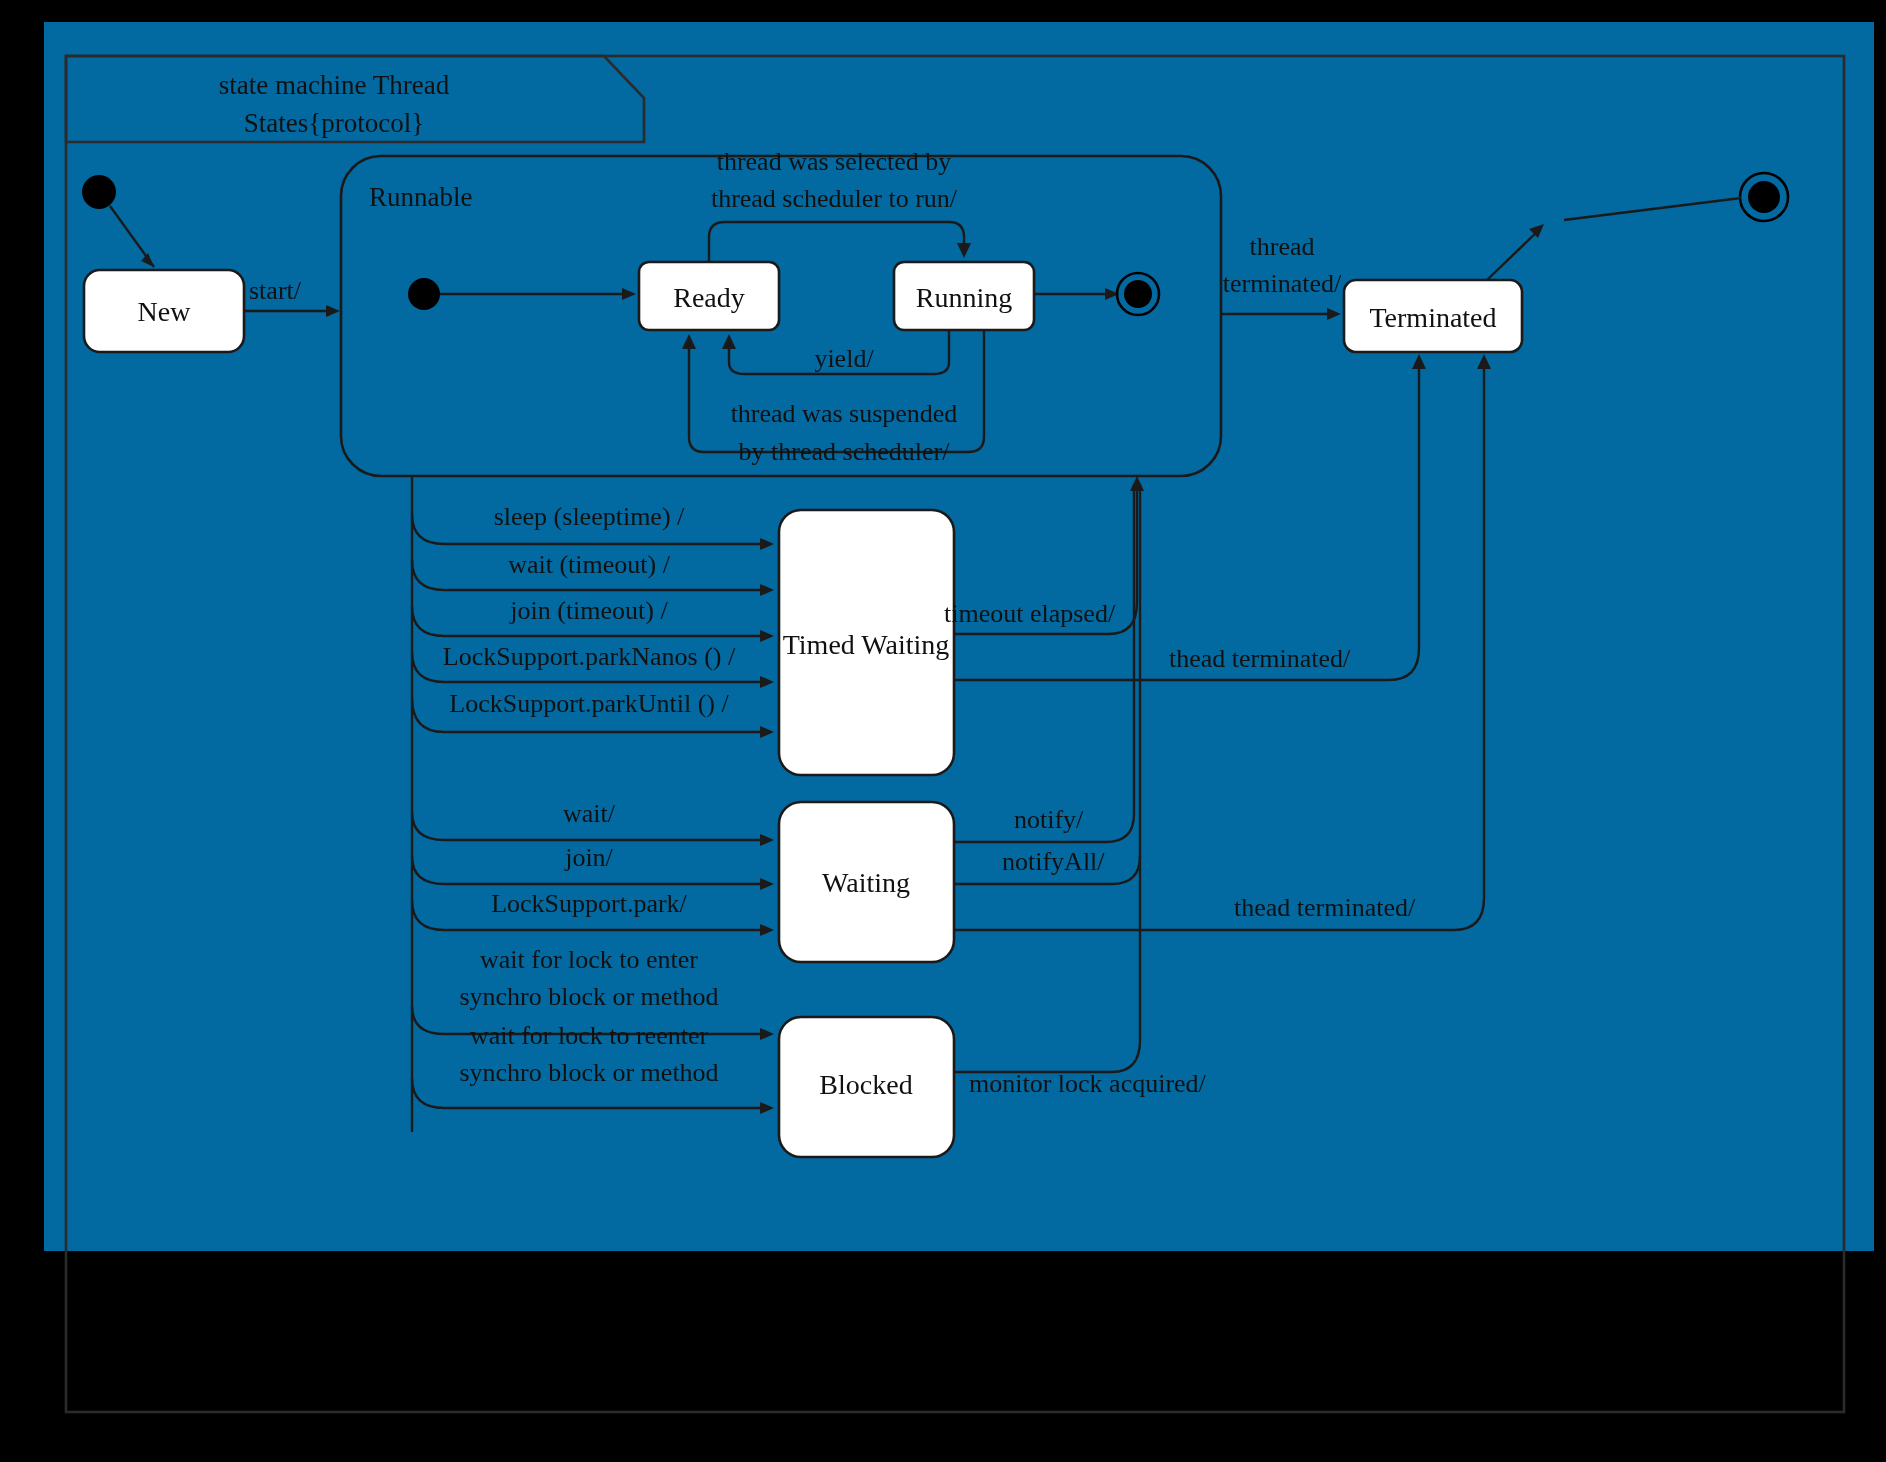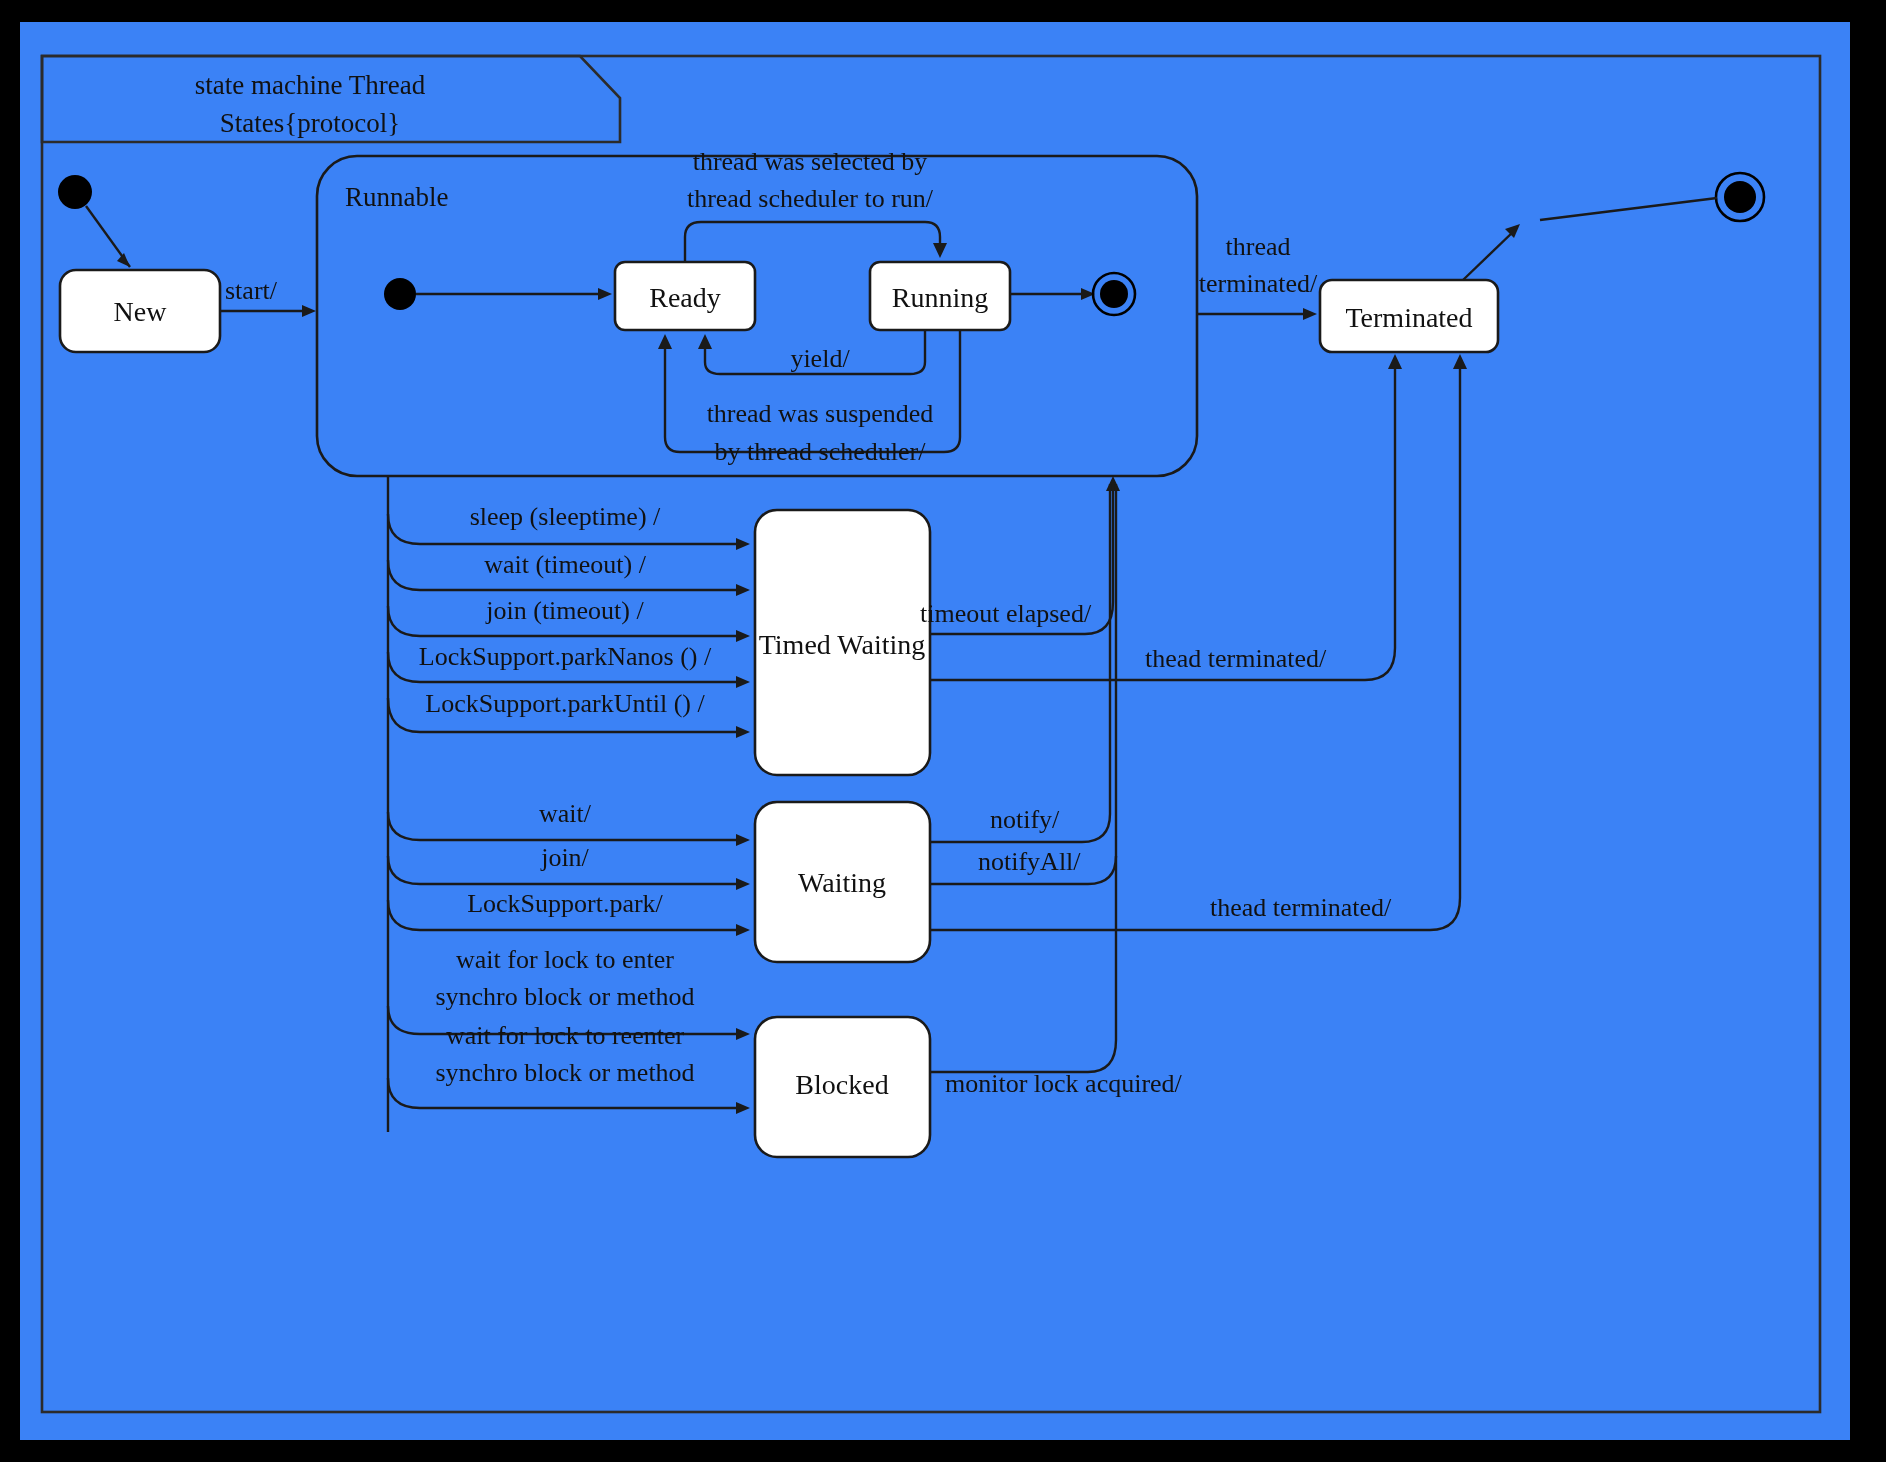--- a/index.html
+++ b/index.html
@@ -1,17 +1,17 @@
 <!DOCTYPE html>
 <html><head>
 <meta charset="utf-8">
 <style>
   html,body{margin:0;padding:0;background:#000;}
   #stage{position:relative;width:1886px;height:1462px;background:#000;overflow:hidden;}
-  #paper{position:absolute;left:20px;top:22px;width:1830px;height:1418px;background:#3b82f6;}
+  #paper{position:absolute;left:44px;top:22px;width:1830px;height:1229px;background:#0369a1;}
   svg{display:block;}
   .ln{fill:none;stroke:#1a1a1a;stroke-width:2.4;}
   .frame{fill:none;stroke:#2b2b2b;stroke-width:2.6;}
   .statebox{fill:#ffffff;stroke:#1a1a1a;stroke-width:2.6;}
   .region{fill:none;stroke:#1a1a1a;stroke-width:2.6;}
   .solidnode{fill:#000;stroke:none;}
   .ringnode{fill:none;stroke:#000;stroke-width:2.6;}
   text{font-family:"Liberation Serif","DejaVu Serif",serif;fill:#111;}
   .t-title{font-size:27px;}
   .t-state{font-size:28px;}

